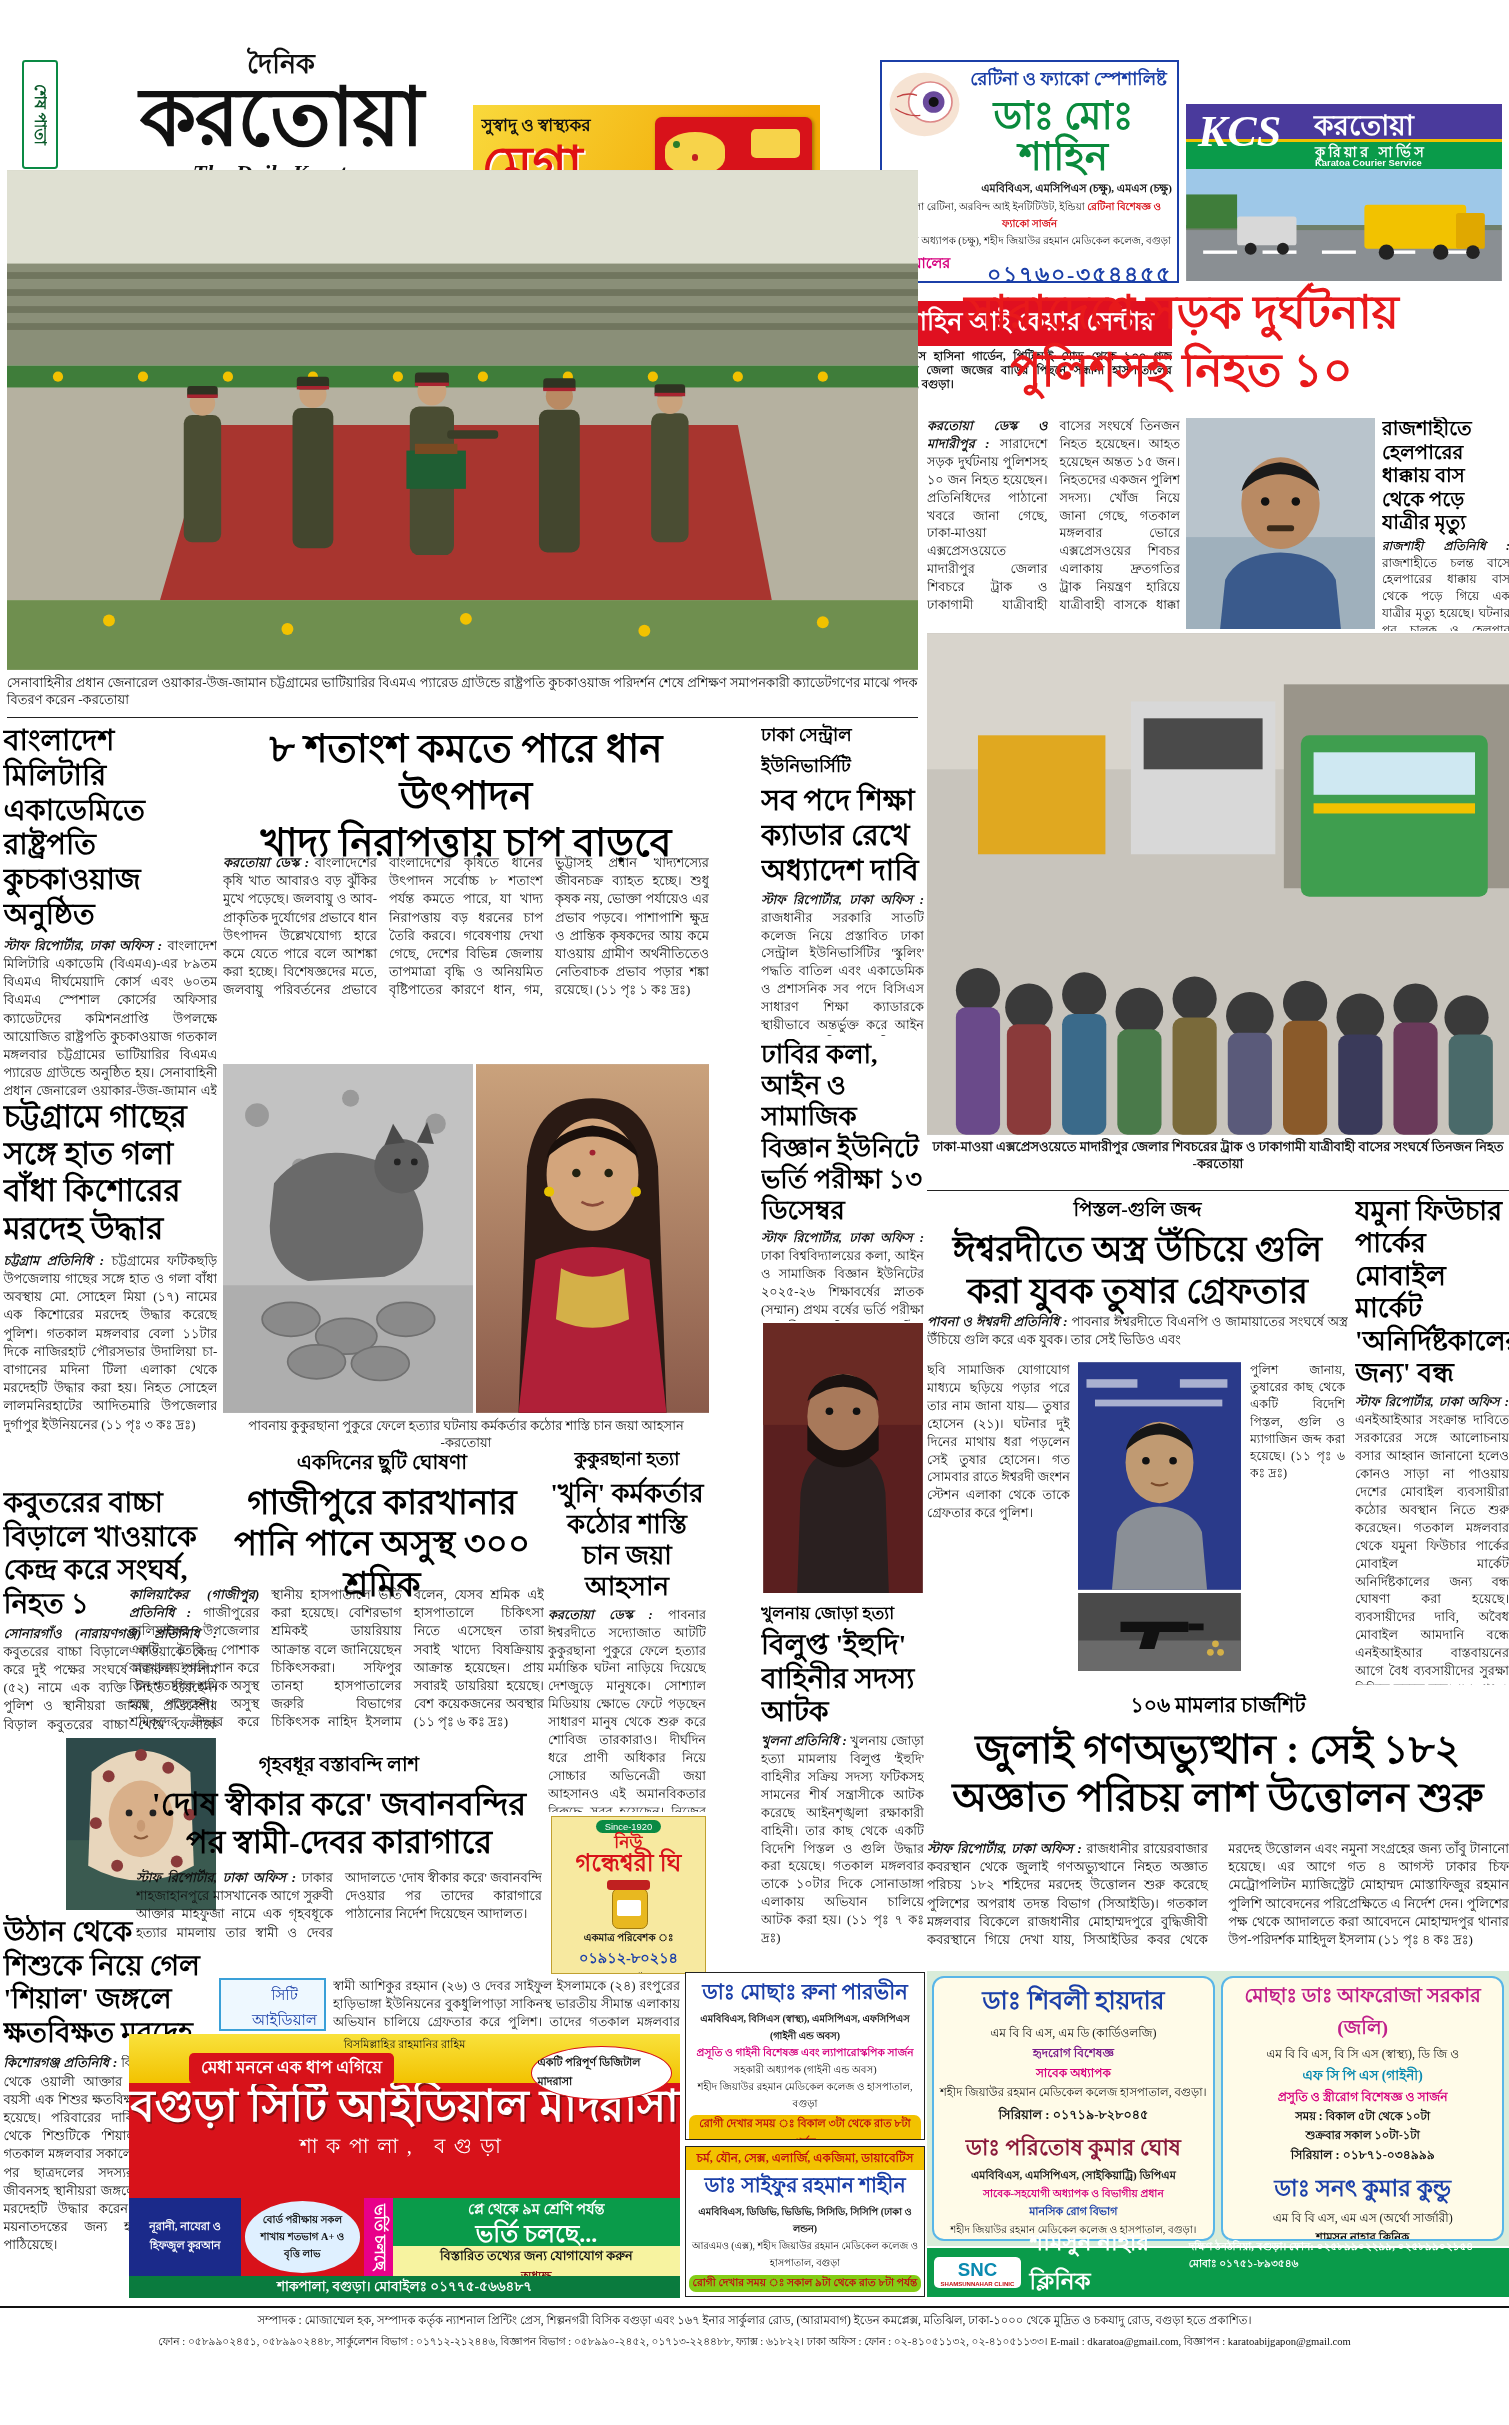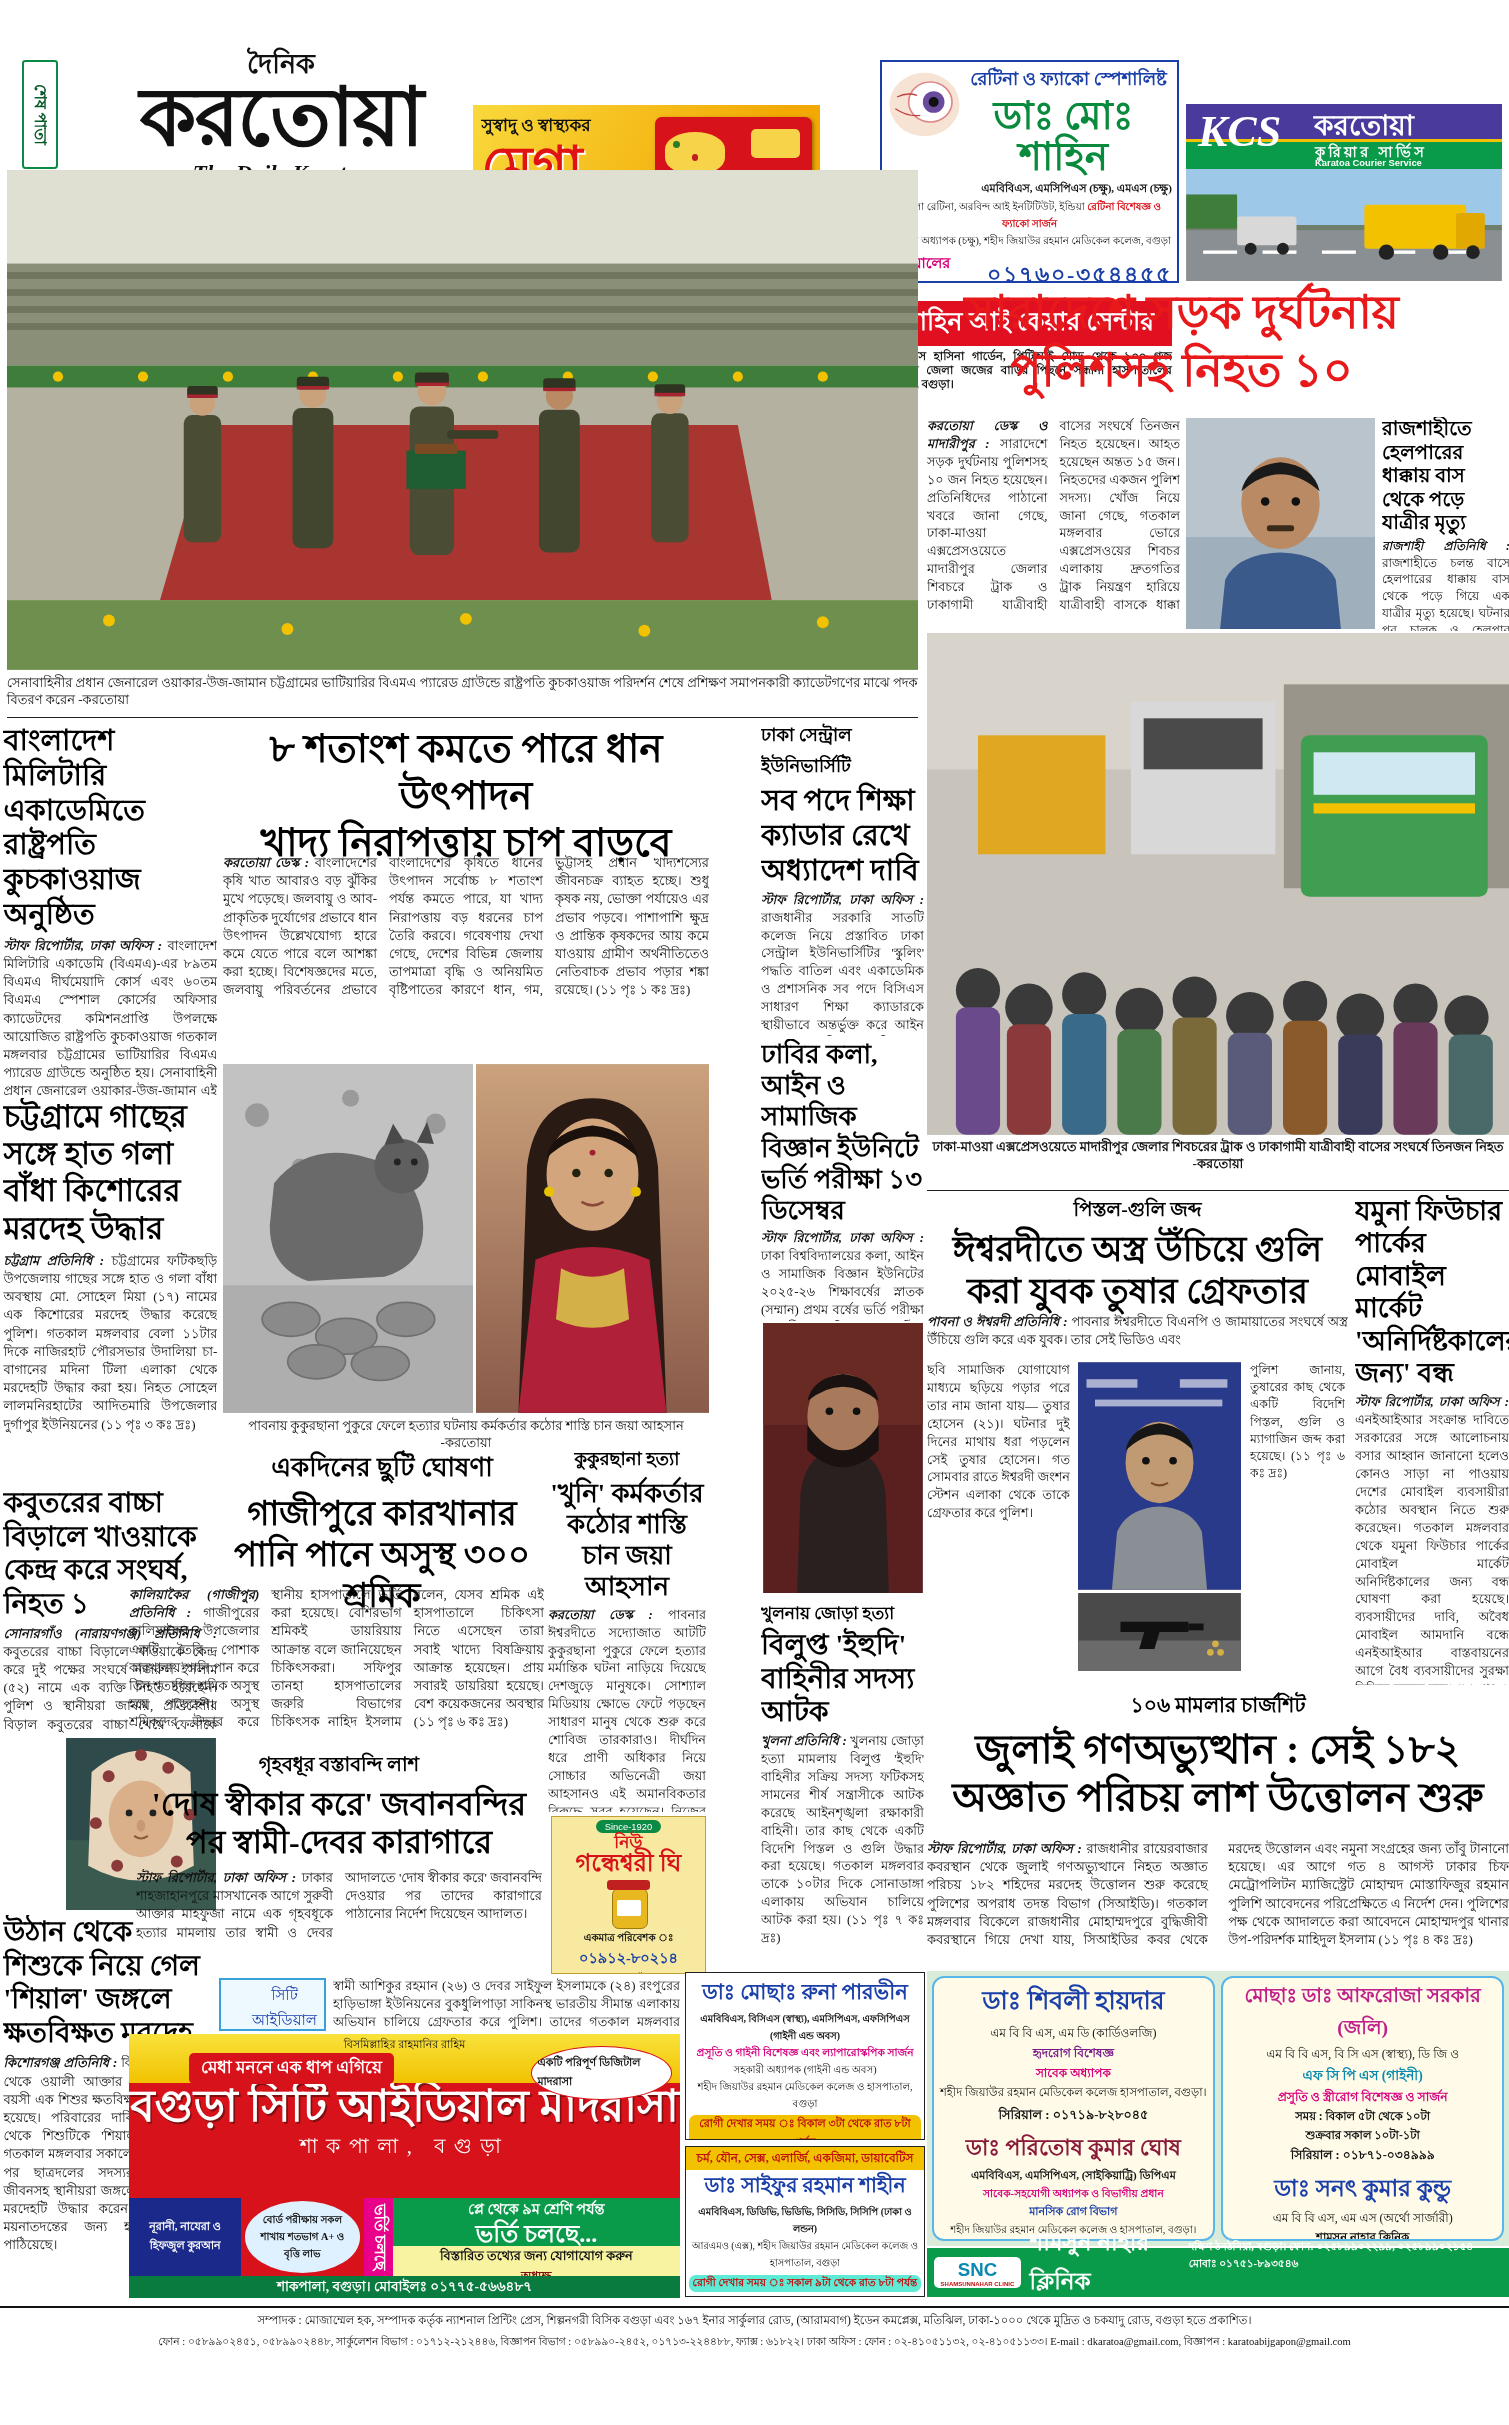--- a/index.html
+++ b/index.html
@@ -301,21 +301,21 @@
       <circle cx="137" cy="104" r="3.5" fill="#a02030"></circle>
       <circle cx="86" cy="150" r="6" fill="#e8c200"></circle>
         <circle cx="188" cy="150" r="6" fill="#e8c200"></circle>
       <path d="M70 230 Q137 200 204 230 L224 410 L50 410 Z" fill="#b02038"></path>
       <path d="M100 240 Q137 260 174 240 L180 300 Q137 320 94 300 Z" fill="#d4b048"></path>
     </svg>
   </div>
   <div class="abs cap center" style="left:223px;top:1418px;width:486px;">পাবনায় কুকুরছানা পুকুরে ফেলে হত্যার ঘটনায় কর্মকর্তার কঠোর শাস্তি চান জয়া আহসান -করতোয়া</div>
 
   <div class="abs" style="left:219px;top:1447px;width:326px;">
-    <div class="kick" style="font-size:26px;">একদিনের ছুটি ঘোষণা</div>
+    <div class="kick" style="font-size:20px;">একদিনের ছুটি ঘোষণা</div>
     <div class="hl center" style="font-size:34px;margin-top:3.4px;">গাজীপুরে কারখানার পানি পানে অসুস্থ ৩০০ শ্রমিক</div>
   </div>
   <div class="abs cols3 body" style="left:129px;top:1586px;width:415px;height:158px;">
     <span class="byl">কালিয়াকৈর (গাজীপুর) প্রতিনিধি :</span>
     <span>গাজীপুরের কালিয়াকৈর উপজেলার একটি তৈরি পোশাক কারখানায় পানি পান করে তিন শতাধিক শ্রমিক অসুস্থ হয়ে পড়েছেন। অসুস্থ শ্রমিকদের উদ্ধার করে স্থানীয় হাসপাতালে ভর্তি করা হয়েছে। বেশিরভাগ শ্রমিকই ডায়রিয়ায় আক্রান্ত বলে জানিয়েছেন চিকিৎসকরা। সফিপুর তানহা হাসপাতালের জরুরি বিভাগের চিকিৎসক নাহিদ ইসলাম বলেন, যেসব শ্রমিক এই হাসপাতালে চিকিৎসা নিতে এসেছেন তারা সবাই খাদ্যে বিষক্রিয়ায় আক্রান্ত হয়েছেন। প্রায় সবারই ডায়রিয়া হয়েছে। বেশ কয়েকজনের অবস্থার (১১ পৃঃ ৬ কঃ দ্রঃ)</span>
   </div>
 
   <div class="abs" style="left:548px;top:1445px;width:158px;height:367px;overflow:hidden;">
     <div class="kick" style="font-size:18px;">কুকুরছানা হত্যা</div>
     <div class="hl center" style="font-size:26px;margin-top:1.7px;">'খুনি' কর্মকর্তার কঠোর শাস্তি চান জয়া আহসান</div>
@@ -545,21 +545,21 @@
     <div style="font-size:10.2px;">শহীদ জিয়াউর রহমান মেডিকেল কলেজ ও হাসপাতাল, বগুড়া</div>
     <div style="background:#f2c200;color:#c01010;font-size:11px;font-weight:bold;margin:2.6px 3.4px;border-radius:6.8px;">রোগী দেখার সময় ঃ বিকাল ৩টা থেকে রাত ৮টা পর্যন্ত</div>
 
   </div>
 
   <div class="abs adbox center" style="left:685px;top:2146px;width:240px;height:151px;border:1.7px solid #222;background:#fff;overflow:hidden;">
     <div style="background:#f2c200;color:#c01010;font-size:12px;font-weight:900;padding:1.7px 0;">চর্ম, যৌন, সেক্স, এলার্জি, একজিমা, ডায়াবেটিস</div>
     <div style="font-size:20.4px;font-weight:900;color:#1b3fa8;">ডাঃ সাইফুর রহমান শাহীন</div>
     <div style="font-size:9.8px;font-weight:bold;">এমবিবিএস, ডিডিভি, ভিডিভি, সিসিডি, সিসিপি (ঢাকা ও লন্ডন)</div>
     <div style="font-size:9.8px;">আরএমও (এক্স), শহীদ জিয়াউর রহমান মেডিকেল কলেজ ও হাসপাতাল, বগুড়া</div>
-    <div style="background:#5eead4;color:#c01010;font-size:10.6px;font-weight:bold;margin:2.6px 3.4px;border-radius:6.8px;">রোগী দেখার সময় ঃ সকাল ৯টা থেকে রাত ৮টা পর্যন্ত</div>
+    <div style="background:#84cc16;color:#c01010;font-size:10.6px;font-weight:bold;margin:2.6px 3.4px;border-radius:6.8px;">রোগী দেখার সময় ঃ সকাল ৯টা থেকে রাত ৮টা পর্যন্ত</div>
     <div style="font-size:15.3px;font-weight:900;color:#0a7b3e;">এ্যাডভান্সড হেলথ কেয়ার ডায়াগনস্টিক</div>
 
   </div>
 
   <div class="abs adbox" style="left:927px;top:1971px;width:582px;height:275px;background:#d9ecd9;padding:5.1px;box-sizing:border-box;display:flex;gap:6.8px;">
     <div style="flex:1;background:#fffbe8;border:2.6px solid #58b6e8;border-radius:12px;text-align:center;overflow:hidden;padding:3.4px 5.1px;">
       <div style="font-size:25px;font-weight:900;color:#1b3fa8;">ডাঃ শিবলী হায়দার</div>
       <div style="font-size:12px;">এম বি বি এস, এম ডি (কার্ডিওলজি)</div>
       <div style="font-size:12px;font-weight:900;color:#7a1a8a;">হৃদরোগ বিশেষজ্ঞ</div>
       <div style="font-size:12px;font-weight:900;color:#d6007f;">সাবেক অধ্যাপক</div>

